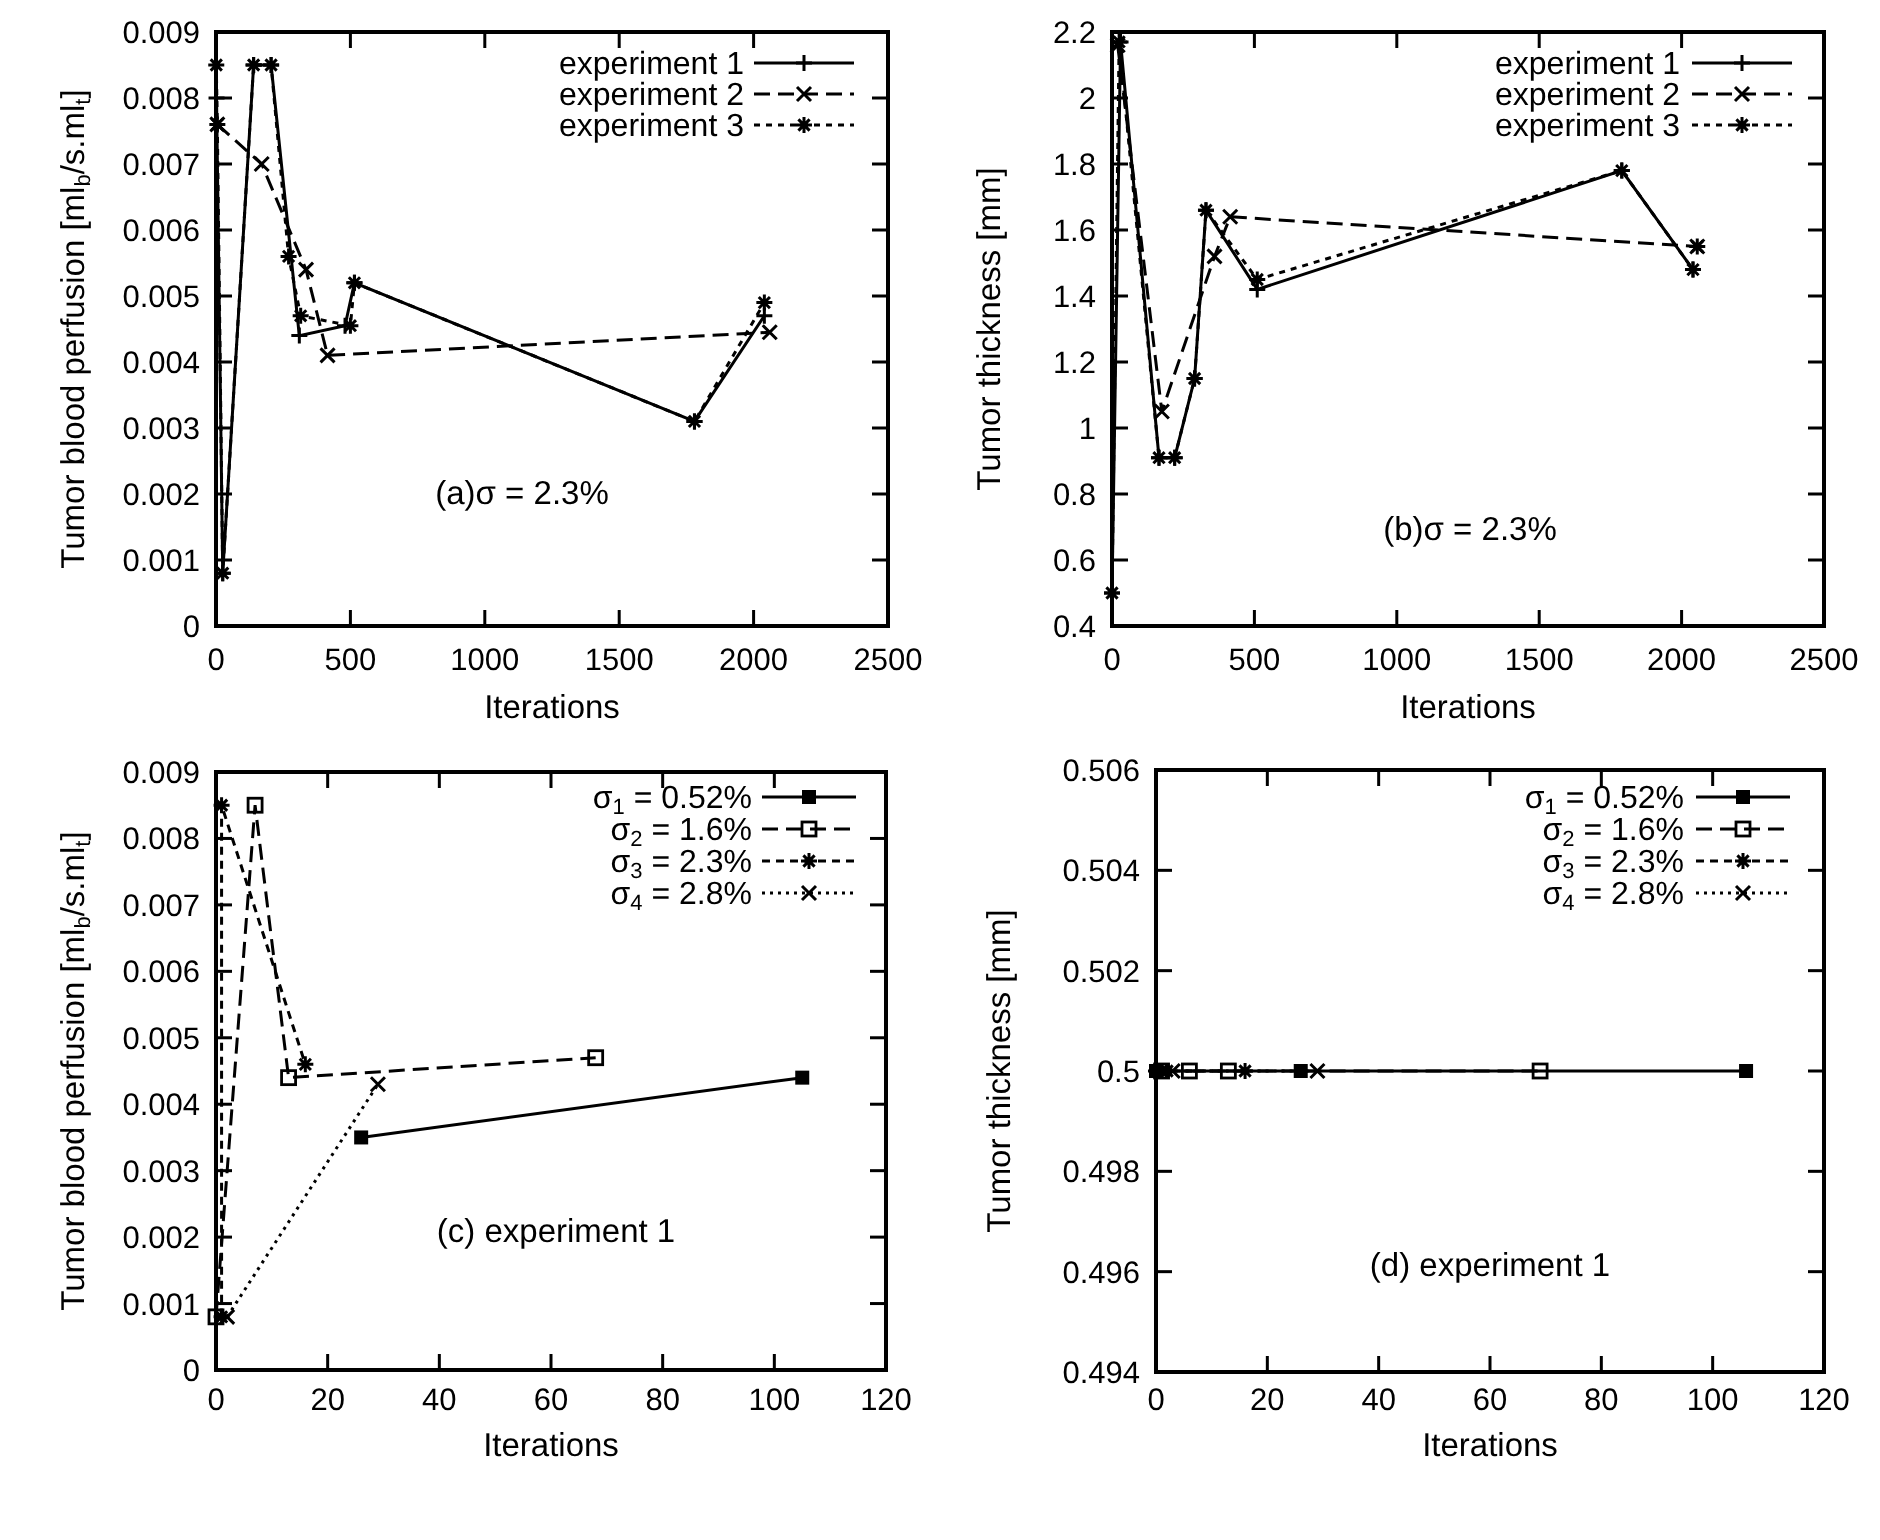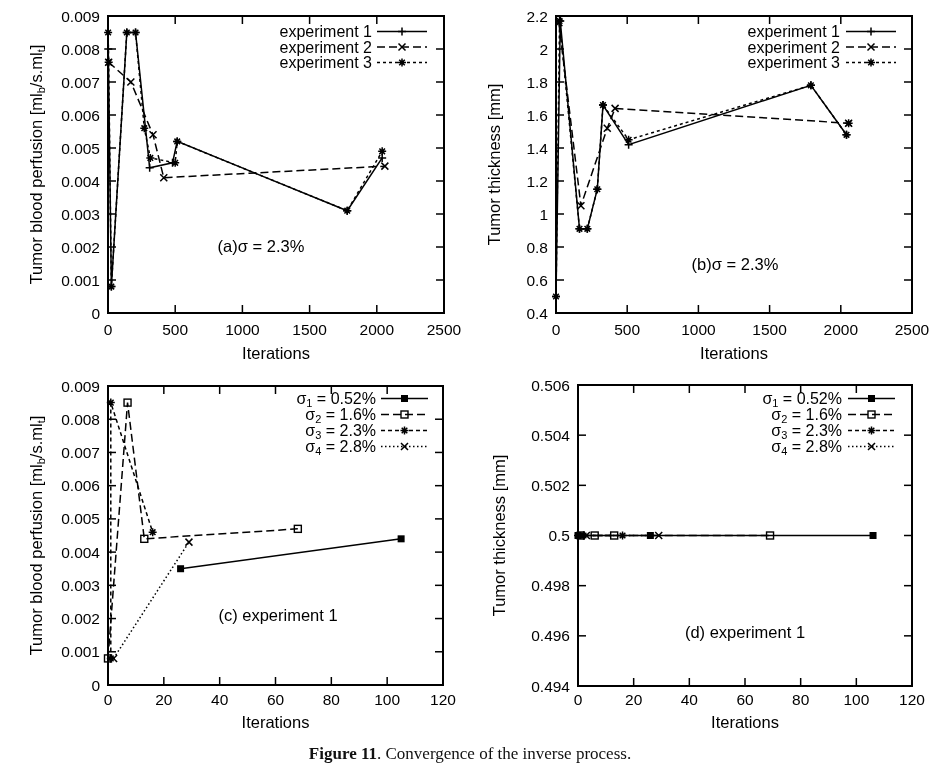--- a/index.html
+++ b/index.html
@@ -589,15 +589,13 @@
             <g transform="translate(871.5,446.5)">
               <path d="M-3.5 -3.5L3.5 3.5M-3.5 3.5L3.5 -3.5" stroke="#000000" stroke-width="1.5" fill="none"></path>
             </g>
           </g>
         </g>
         <text x="745" y="638" text-anchor="middle" font-size="16.5" fill="#000000">(d) experiment 1</text>
         <text x="745" y="728" text-anchor="middle" font-size="16.5" fill="#000000">Iterations</text>
         <text transform="translate(505,535.5) rotate(-90)" text-anchor="middle" font-size="16.5" fill="#000000"><tspan>Tumor thickness [mm]</tspan></text>
       </g>
     </svg>
-  <div class="caption"><span class="cap-bold">Figure 11</span><span>. Convergence of the inverse process.</span>
-  </div>
 </div>
 
 </body></html>

